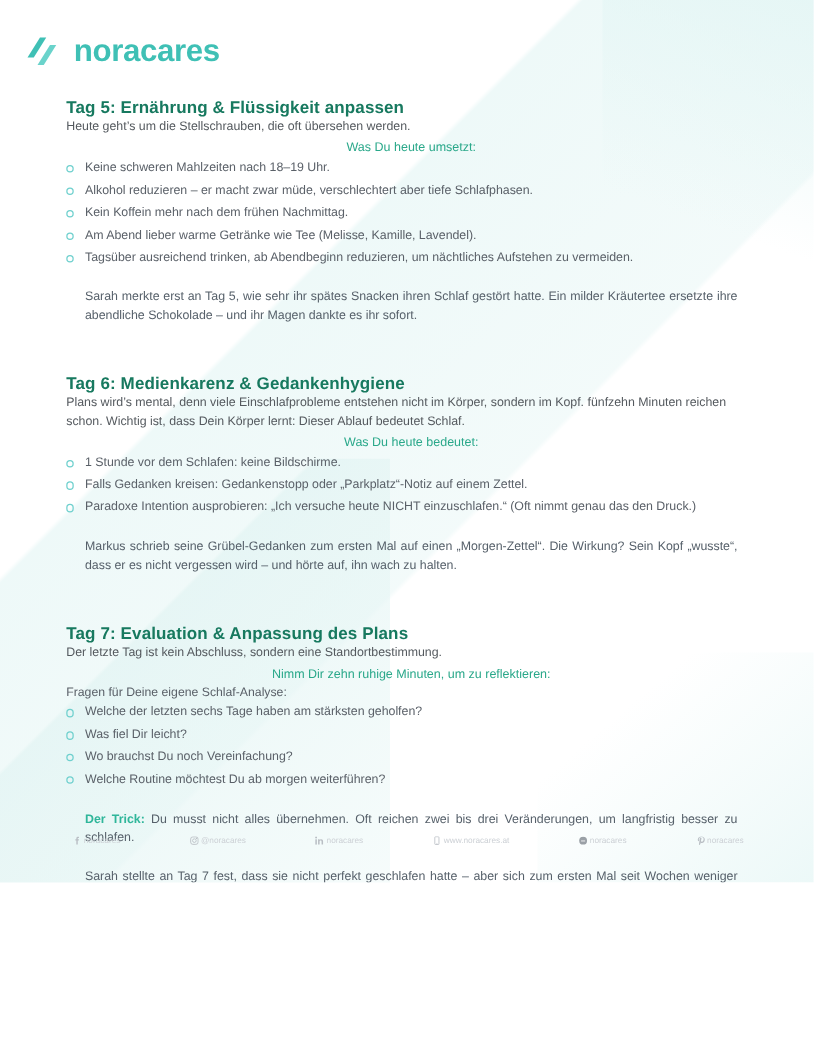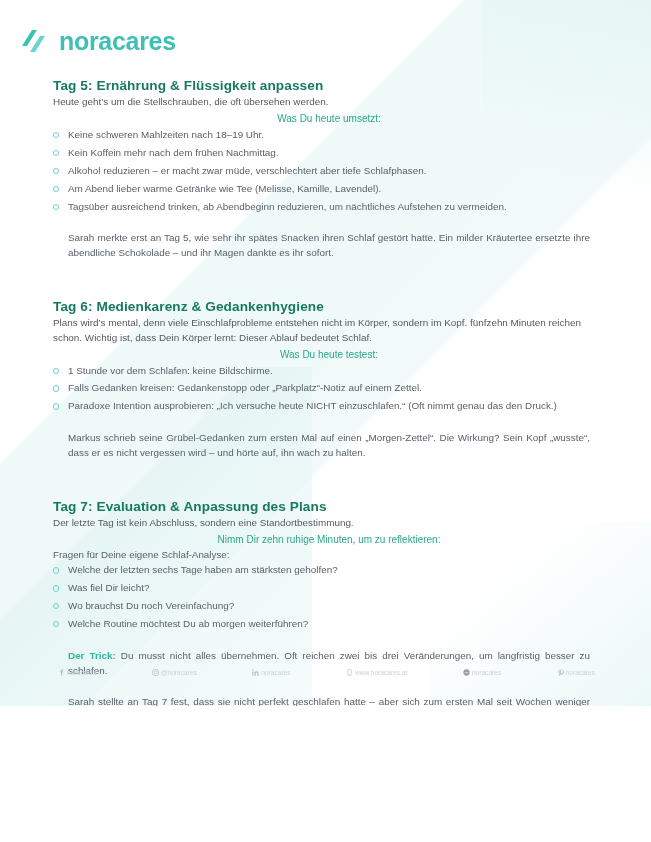--- a/index.html
+++ b/index.html
@@ -219,44 +219,44 @@
         <h2 class="sect-title">Tag 5: Ernährung &amp; Flüssigkeit anpassen</h2>
         <p class="lead">Heute geht’s um die Stellschrauben, die oft übersehen werden.</p>
         <h3 class="sub-title">Was Du heute umsetzt:</h3>
         <ul class="check-list">
           <li>
             <span class="bullet-ring"></span>
             <span>Keine schweren Mahlzeiten nach 18–19 Uhr.</span>
           </li>
           <li>
             <span class="bullet-ring"></span>
+            <span>Alkohol reduzieren – er macht zwar müde, verschlechtert aber tiefe Schlafphasen.</span>
+          </li>
+          <li>
+            <span class="bullet-ring"></span>
             <span>Kein Koffein mehr nach dem frühen Nachmittag.</span>
-          </li>
-          <li>
-            <span class="bullet-ring"></span>
-            <span>Alkohol reduzieren – er macht zwar müde, verschlechtert aber tiefe Schlafphasen.</span>
           </li>
           <li>
             <span class="bullet-ring"></span>
             <span>Am Abend lieber warme Getränke wie Tee (Melisse, Kamille, Lavendel).</span>
           </li>
           <li class="justify">
             <span class="bullet-ring"></span>
             <span>Tagsüber ausreichend trinken, ab Abendbeginn reduzieren, um nächtliches Aufstehen zu vermeiden.</span>
           </li>
         </ul>
         <p class="body-para spaced">Sarah merkte erst an Tag 5, wie sehr ihr spätes Snacken ihren Schlaf gestört hatte. Ein milder Kräutertee ersetzte ihre abendliche Schokolade – und ihr Magen dankte es ihr sofort.</p>
       </section>
 
       <div class="sect-sep"></div>
 
       <section class="sect-block">
         <h2 class="sect-title">Tag 6: Medienkarenz &amp; Gedankenhygiene</h2>
         <p class="lead">Plans wird’s mental, denn viele Einschlafprobleme entstehen nicht im Körper, sondern im Kopf. fünfzehn Minuten reichen schon. Wichtig ist, dass Dein Körper lernt: Dieser Ablauf bedeutet Schlaf.</p>
-        <h3 class="sub-title">Was Du heute testest:</h3>
+        <h3 class="sub-title">Was Du heute bedeutet:</h3>
         <ul class="check-list">
           <li>
             <span class="bullet-ring"></span>
             <span>1 Stunde vor dem Schlafen: keine Bildschirme.</span>
           </li>
           <li>
             <span class="bullet-ring"></span>
             <span>Falls Gedanken kreisen: Gedankenstopp oder „Parkplatz“-Notiz auf einem Zettel.</span>
           </li>
           <li class="justify">

